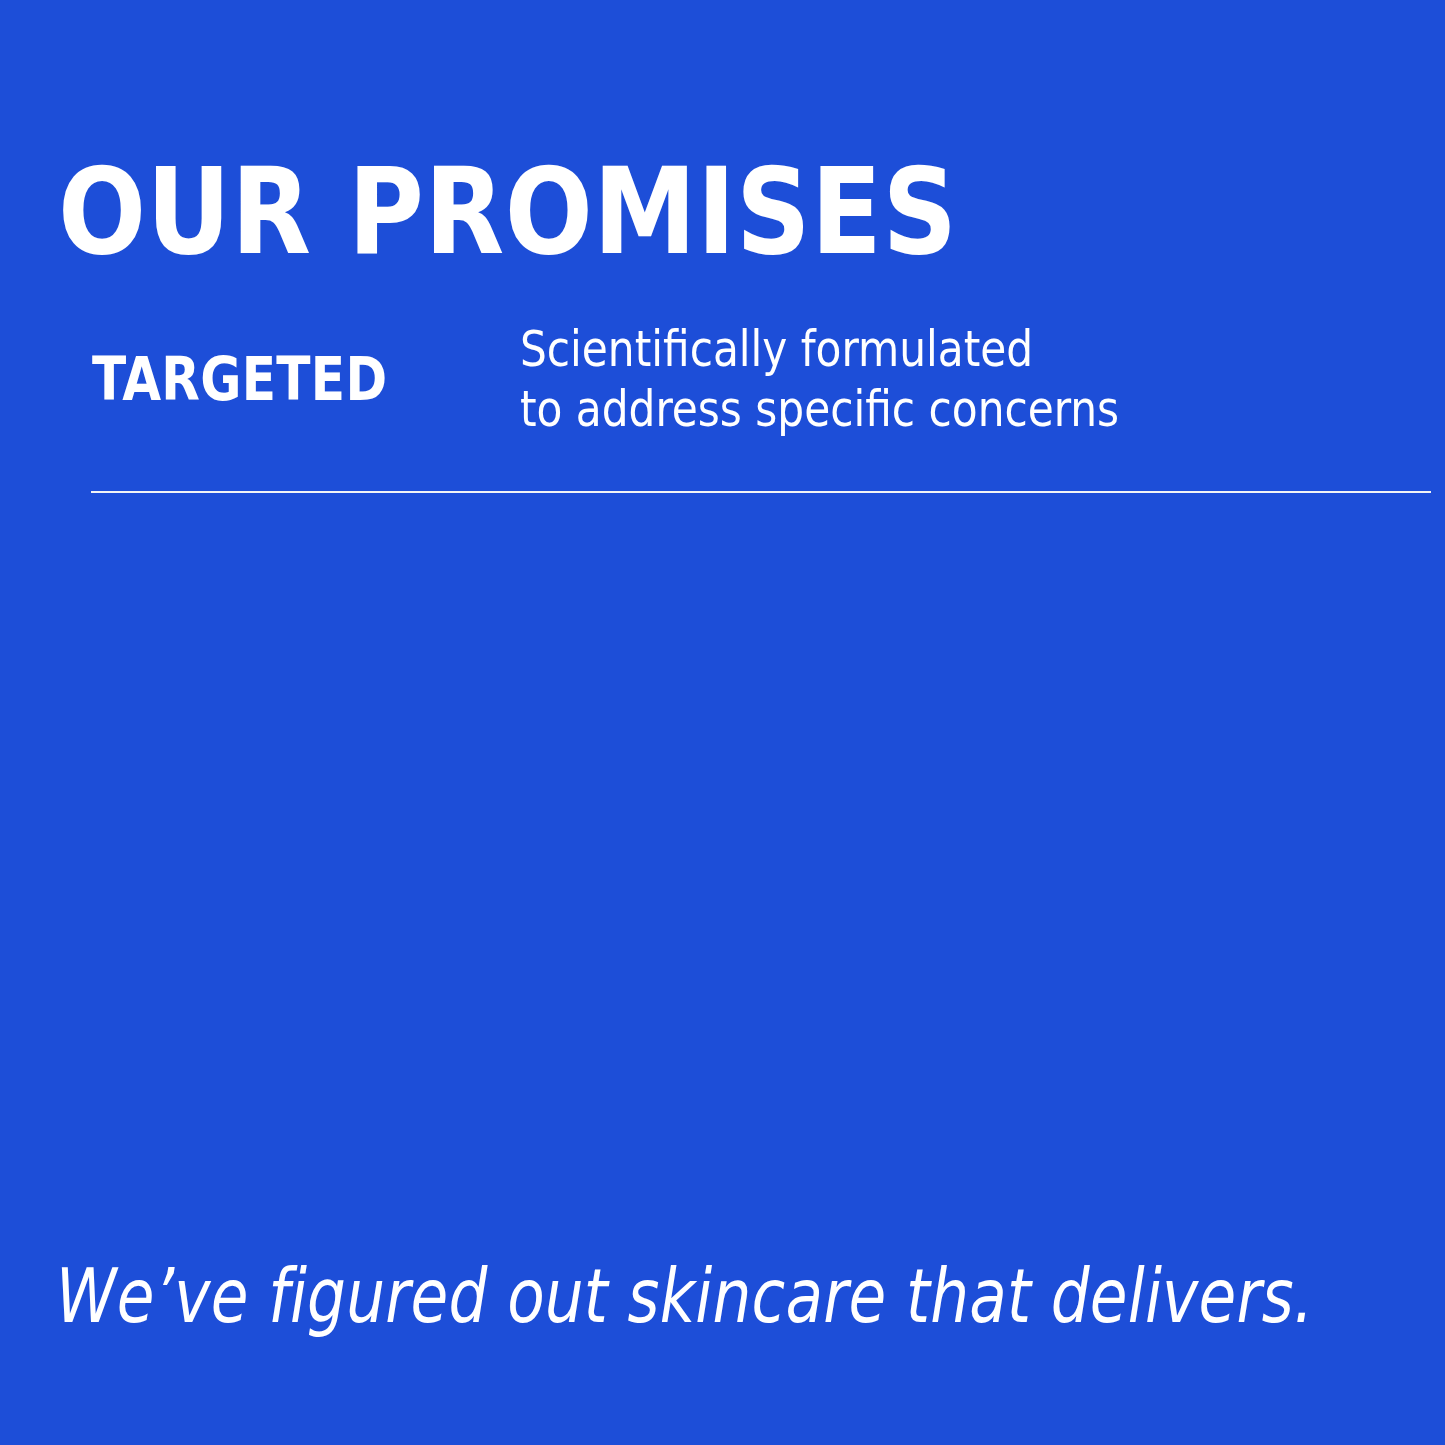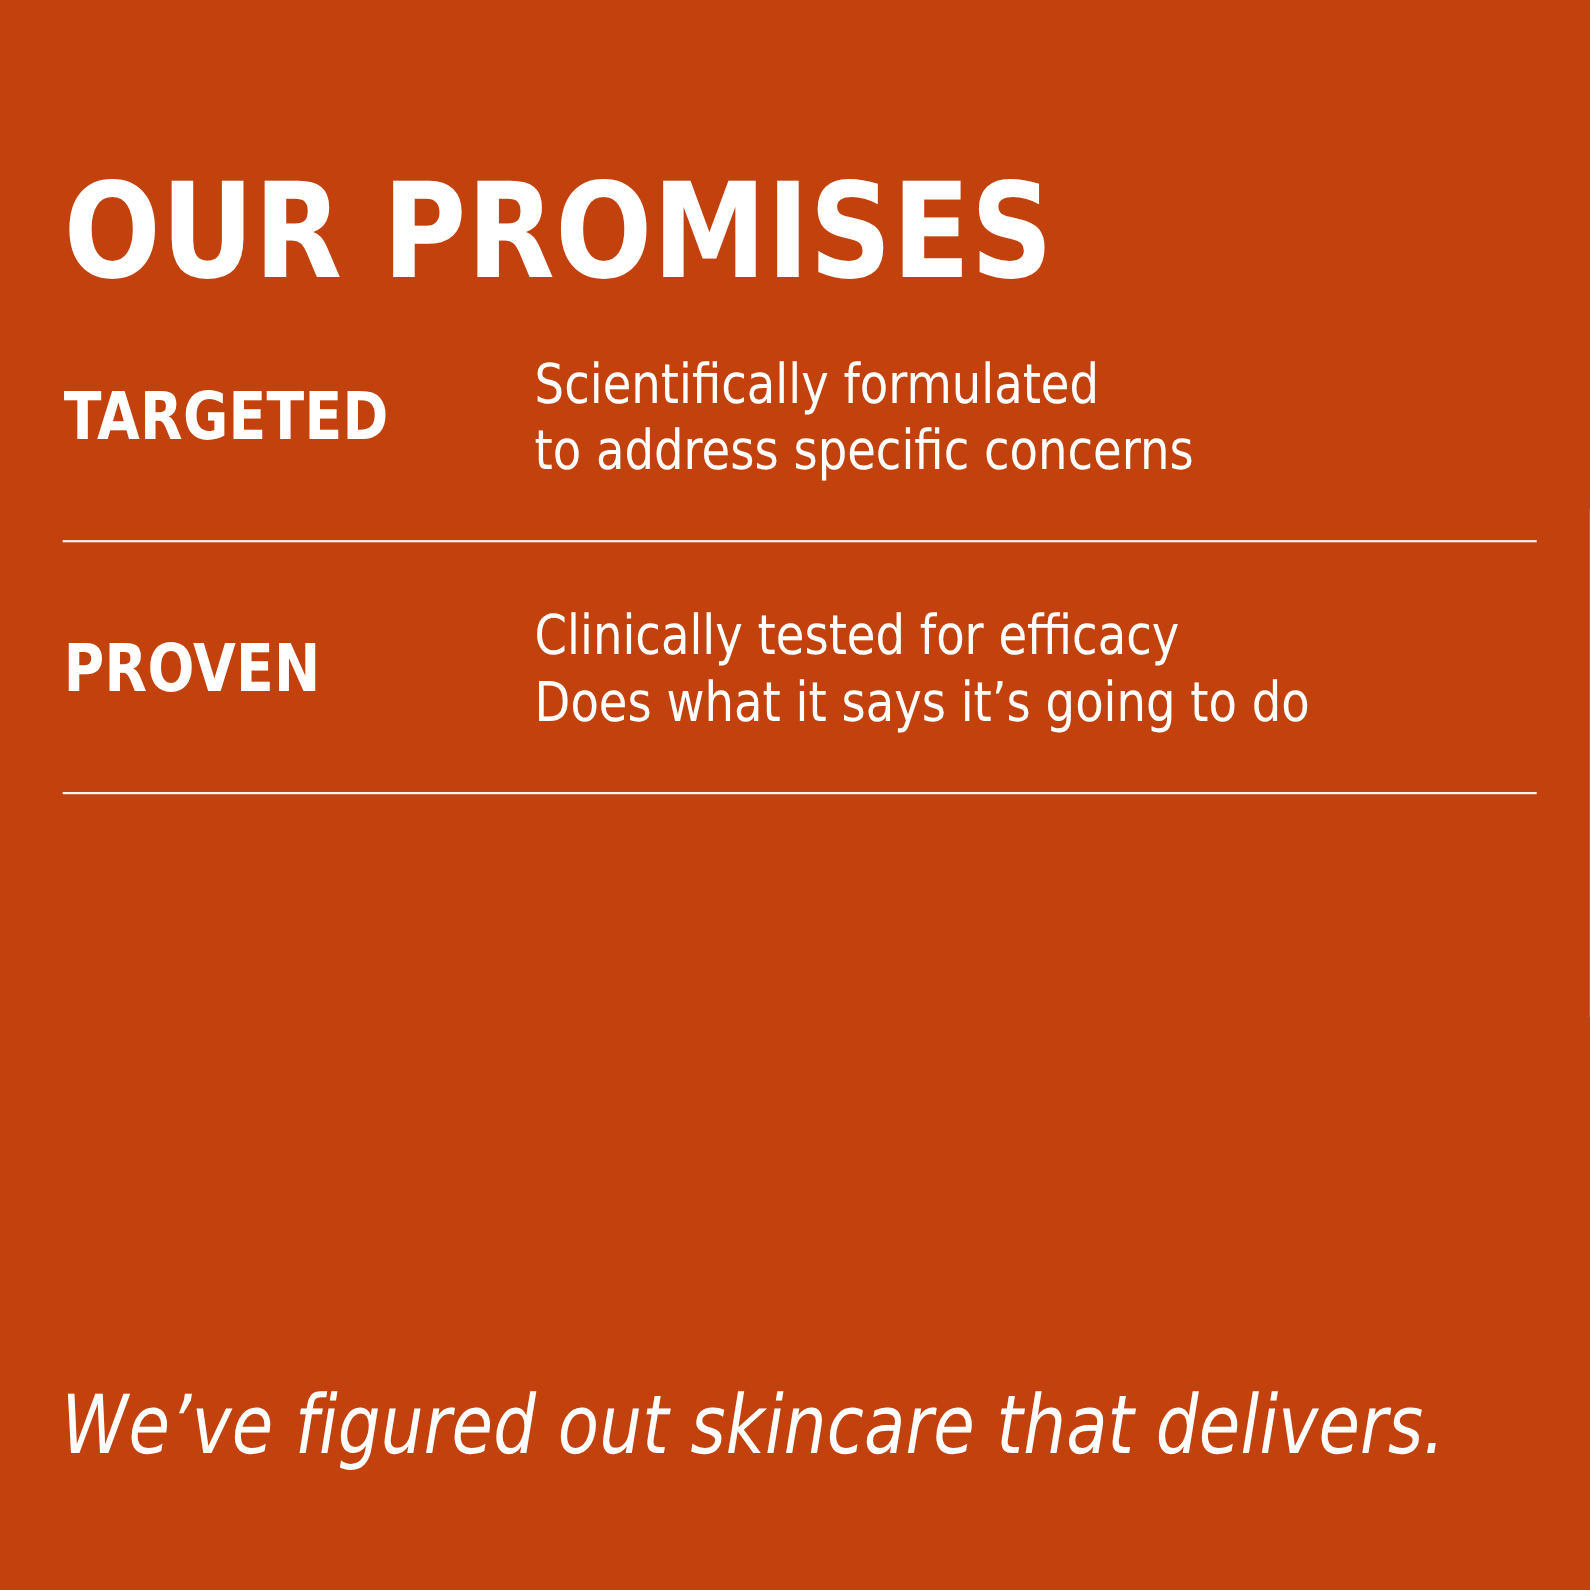--- a/index.html
+++ b/index.html
@@ -12,21 +12,21 @@
     background: #9faab9;
     font-family: "Liberation Sans", sans-serif;
     -webkit-font-smoothing: antialiased;
     overflow: hidden;
   }
 
   .poster {
     position: relative;
     width: 1445px;
     height: 1445px;
-    background: #c2410c;
+    background: #1d4ed8;
     box-sizing: border-box;
   }
 
   
   .title {
     position: absolute;
     left: 58px;
     top: 72px;
     font-family: "Liberation Sans Narrow", "DejaVu Sans Condensed", "Liberation Sans", sans-serif;
     font-weight: 700;
@@ -38,20 +38,21 @@
     transform-origin: left top;
     white-space: nowrap;
   }
 
   
   .rows {
     position: absolute;
     left: 0;
     top: 264px;
     width: 1234px;
+    padding-left: 34px;
   }
 
   .row {
     position: relative;
     height: 229px;
     box-sizing: border-box;
   }
 
   .row-inner {
     position: absolute;
@@ -135,30 +136,20 @@
       <div class="row-inner">
         <div class="row-label">TARGETED</div>
         <div class="row-body">
           <span class="line">Scientifically formulated</span>
           <span class="line">to address specific concerns</span>
         </div>
       </div>
       <div class="divider"></div>
     </div>
 
-    <div class="row">
-      <div class="row-inner">
-        <div class="row-label">PROVEN</div>
-        <div class="row-body">
-          <span class="line">Clinically tested for efficacy</span>
-          <span class="line">Does what it says it’s going to do</span>
-        </div>
-      </div>
-      <div class="divider"></div>
-    </div>
 
 
 
   </div>
 
   <div class="footer">We’ve figured out skincare that delivers.</div>
 
 </div>
 
 </body></html>

